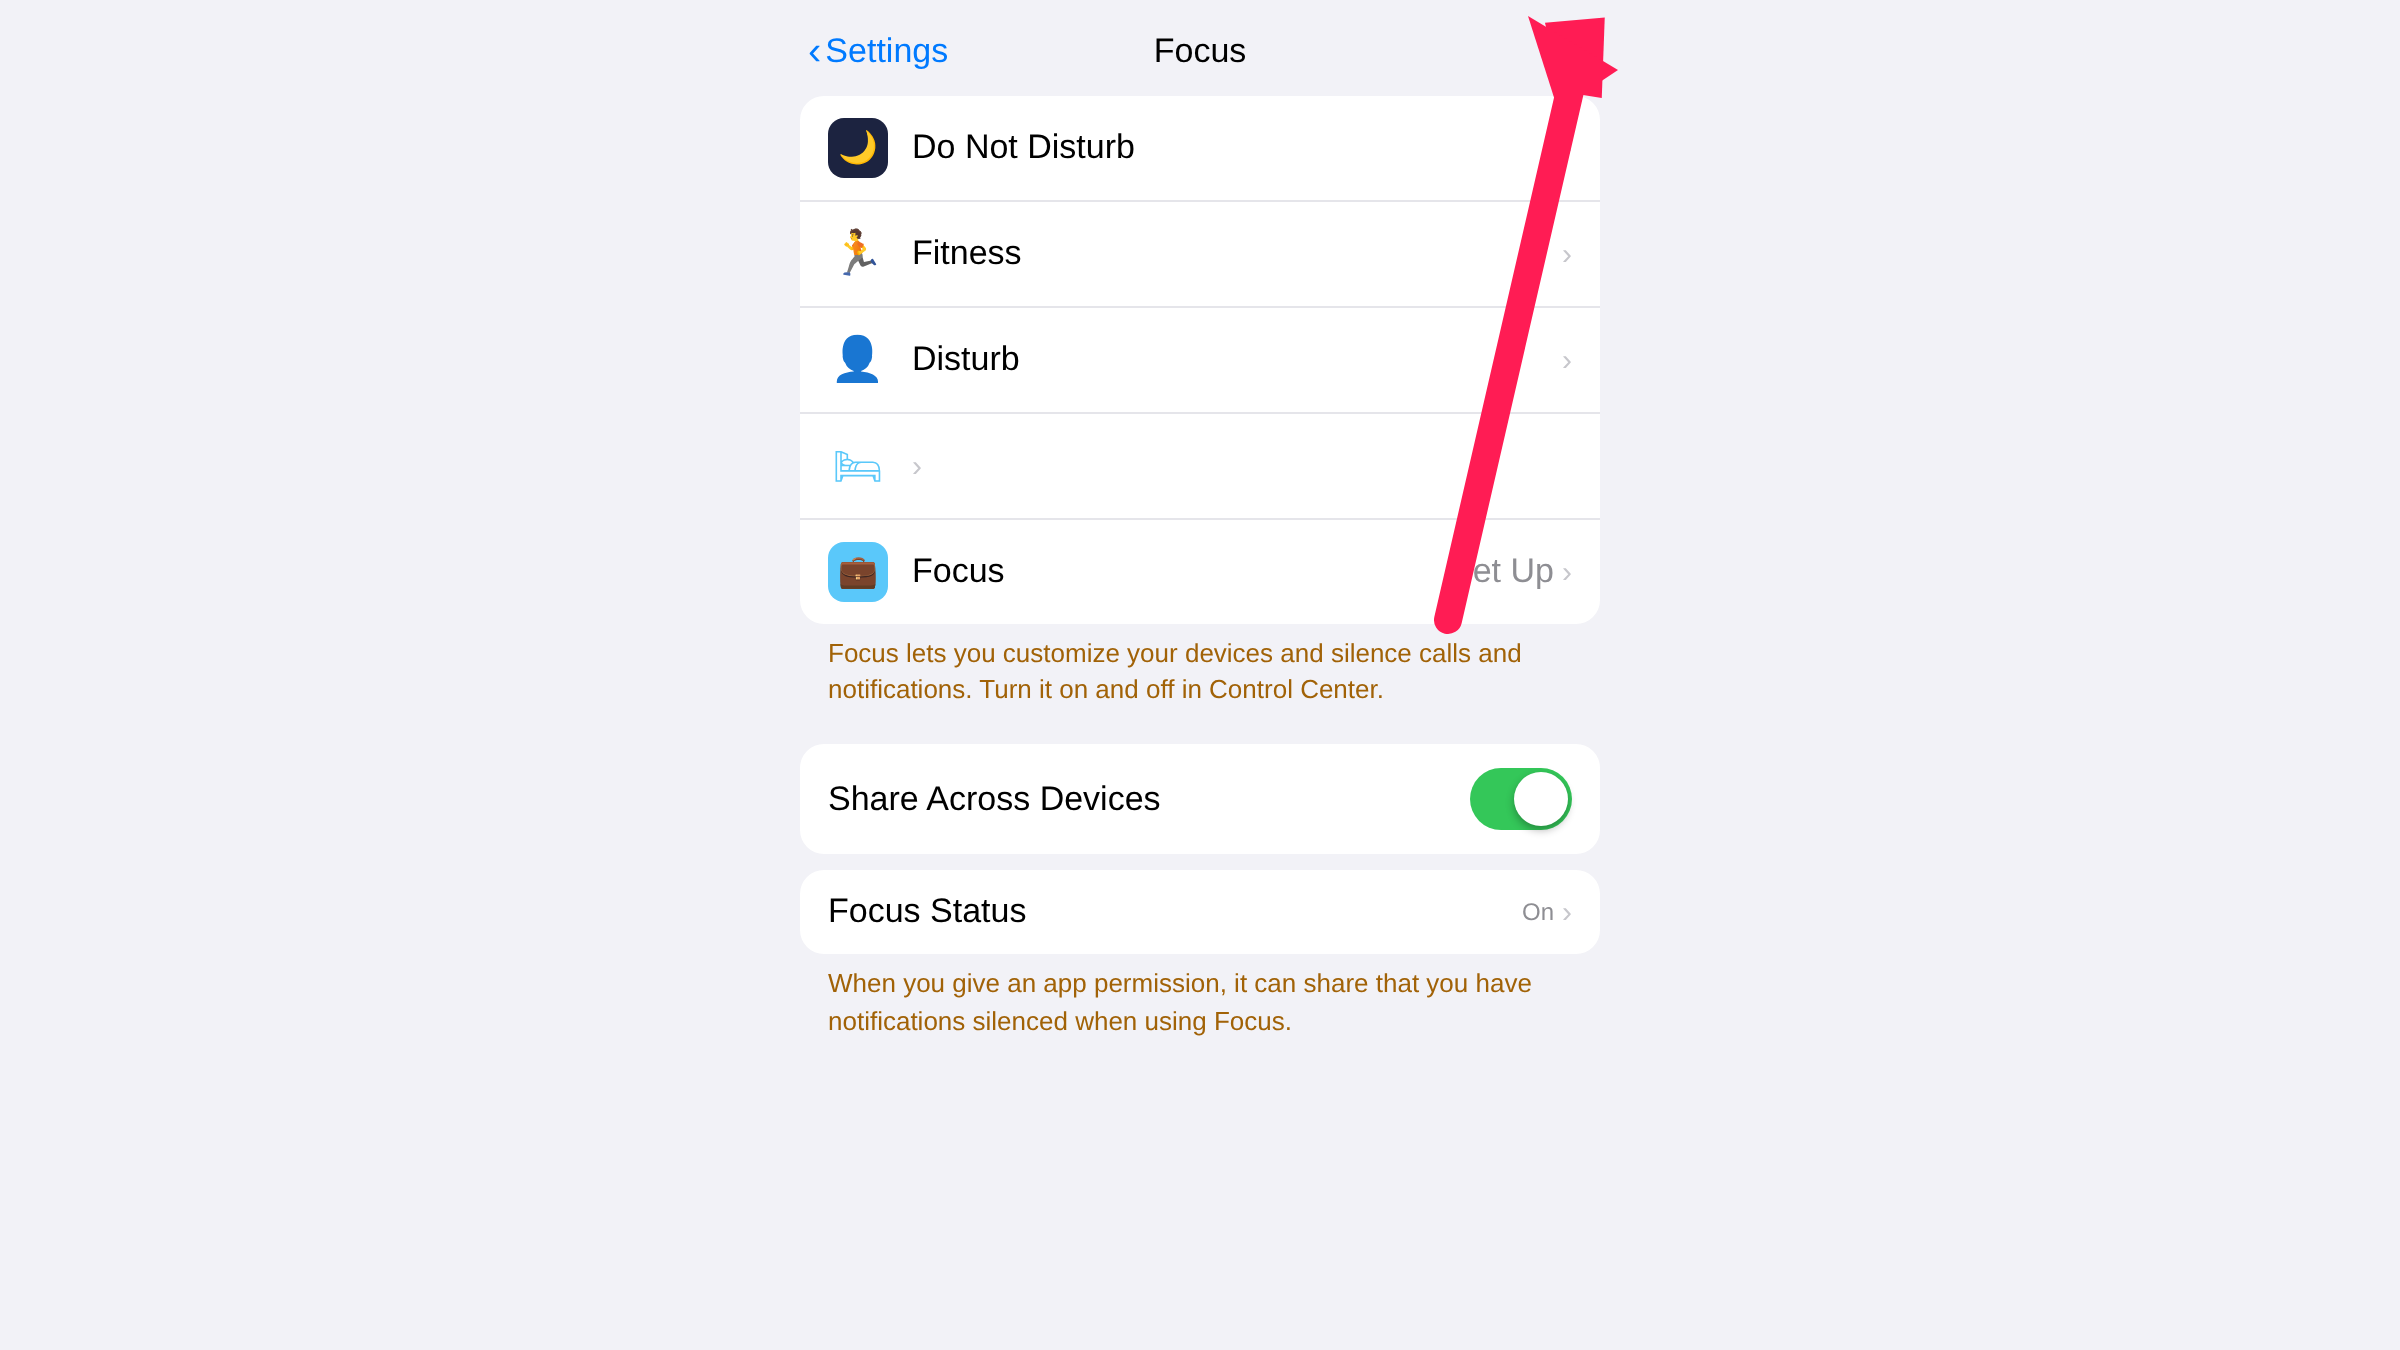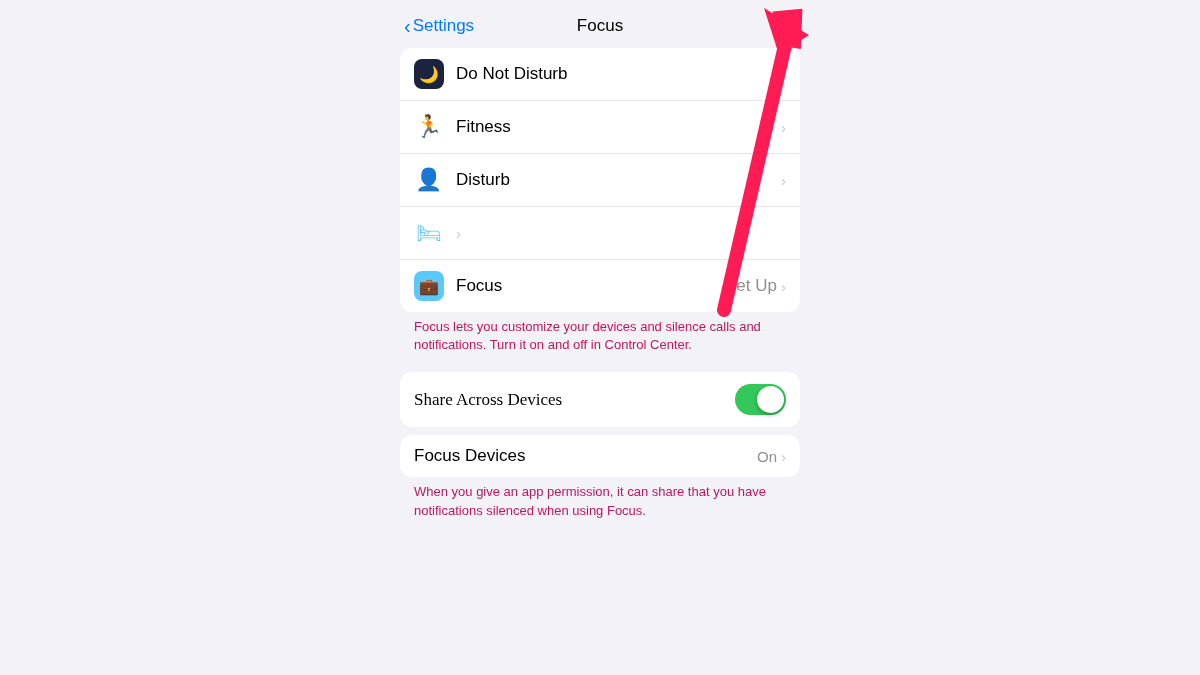--- a/index.html
+++ b/index.html
@@ -118,37 +118,36 @@
     }
 
     .chevron-right {
       color: #c7c7cc;
       font-size: 15px;
     }
 
     .section-footer {
       padding: 6px 14px 10px;
       font-size: 13px;
-      color: #be185d;
+      color: #a16207;
       line-height: 1.4;
     }
 
     
     .toggle-row {
       display: flex;
       align-items: center;
       padding: 12px 14px;
     }
 
     .toggle-label {
       flex: 1;
       font-size: 17px;
       color: #000;
       font-weight: 400;
-      font-family: Liberation Serif, serif;
     }
 
     .toggle-switch {
       width: 51px;
       height: 31px;
       background: #34c759;
       border-radius: 16px;
       position: relative;
       cursor: pointer;
       flex-shrink: 0;
@@ -172,21 +171,21 @@
       left: 0;
       width: 432px;
       height: 340px;
       pointer-events: none;
       z-index: 10;
     }
 
     
     .status-on {
       color: #8e8e93;
-      font-size: 15px;
+      font-size: 12px;
     }
   </style>
 </head>
 <body>
 
 <div class="phone-container" style="position:relative;">
 
   <div class="header">
     <a class="header-back">
       <span class="header-back-chevron">‹</span>
@@ -254,21 +253,21 @@
         <div class="toggle-switch">
           <div class="toggle-knob"></div>
         </div>
       </div>
     </div>
   </div>
 
   <div class="section">
     <div class="card">
       <div class="list-item">
-        <span class="item-label">Focus Devices</span>
+        <span class="item-label">Focus Status</span>
         <span class="status-on">On</span>
         <span class="chevron-right" style="margin-left:4px;">›</span>
       </div>
     </div>
     <div class="section-footer">When you give an app permission, it can share that you have notifications silenced when using Focus.</div>
   </div>
 
 </div>
 
 </body></html>

